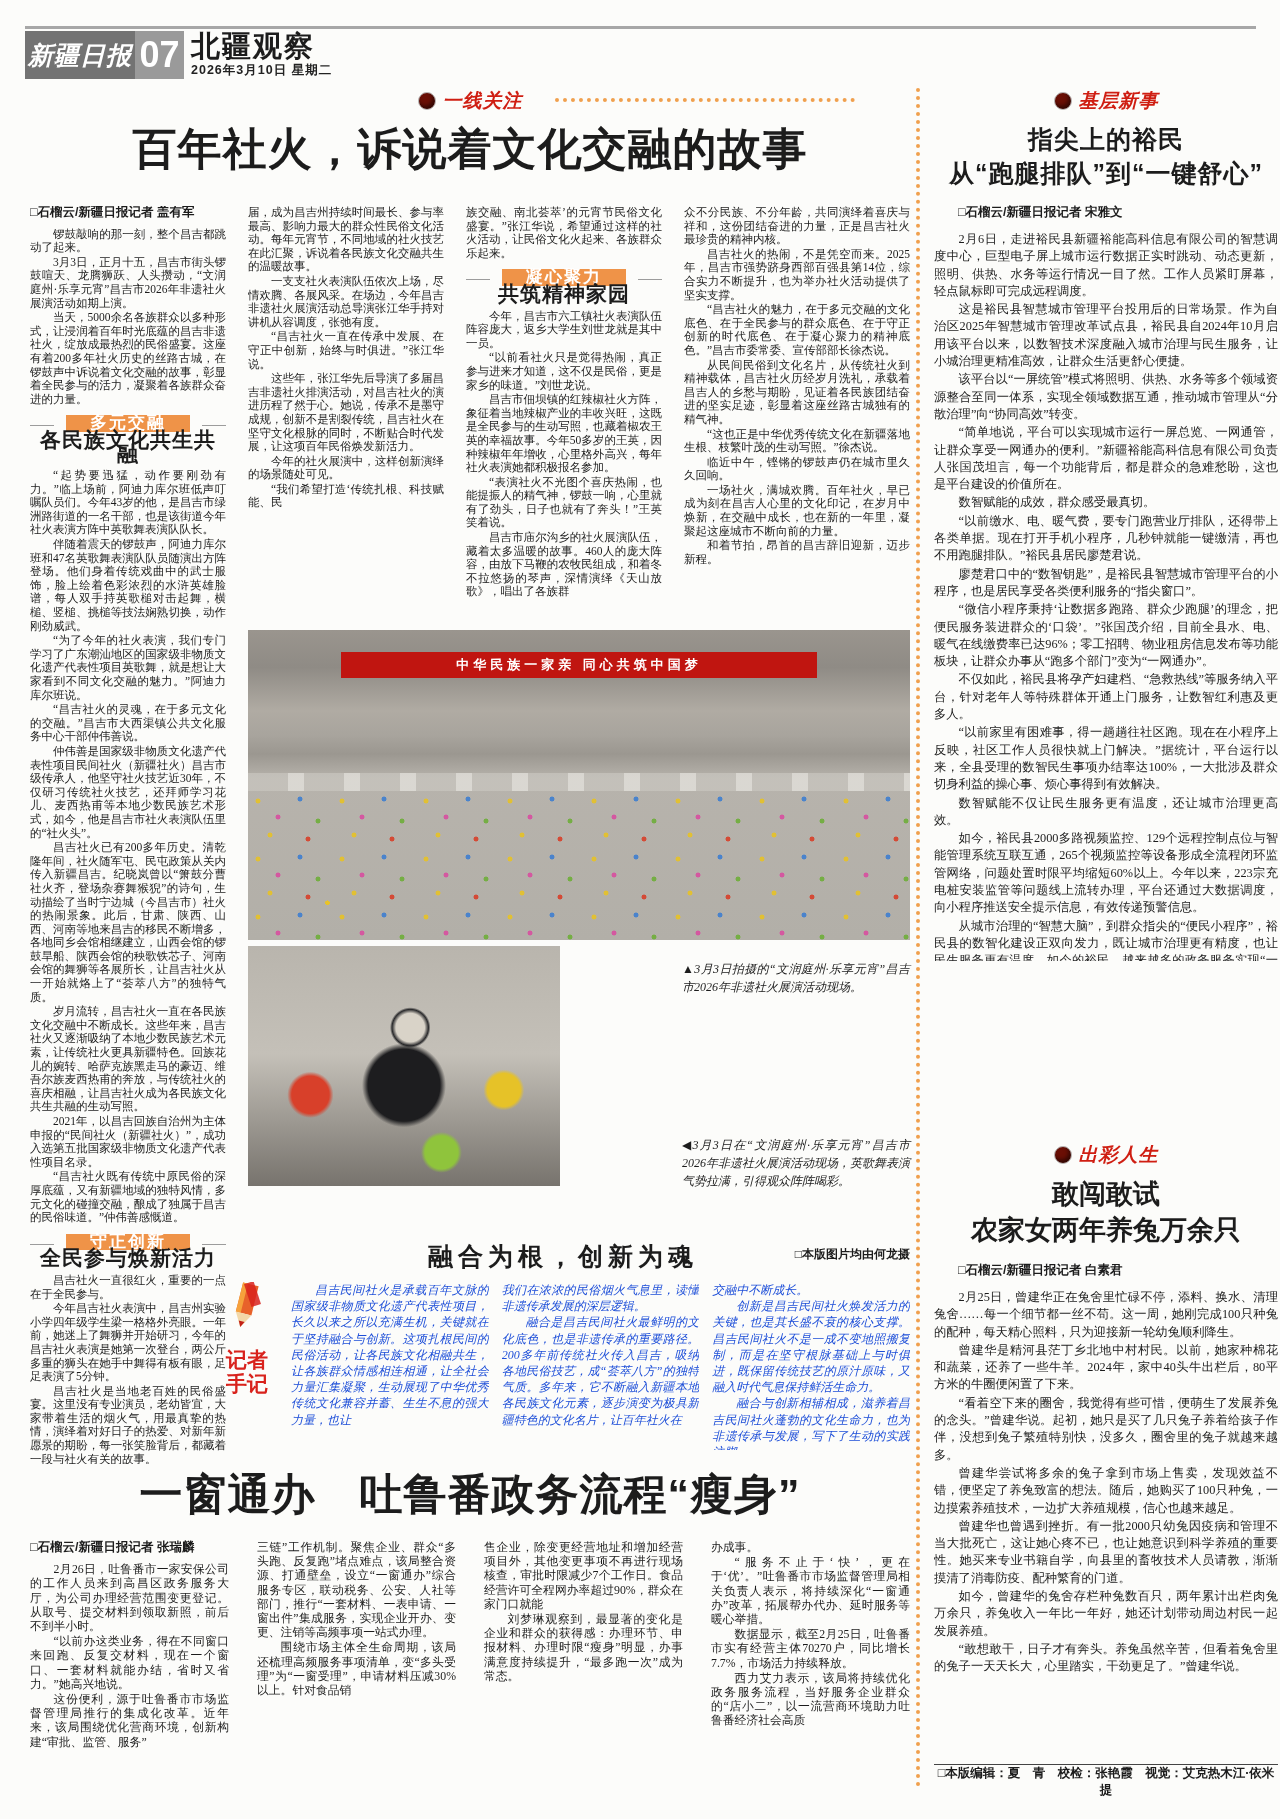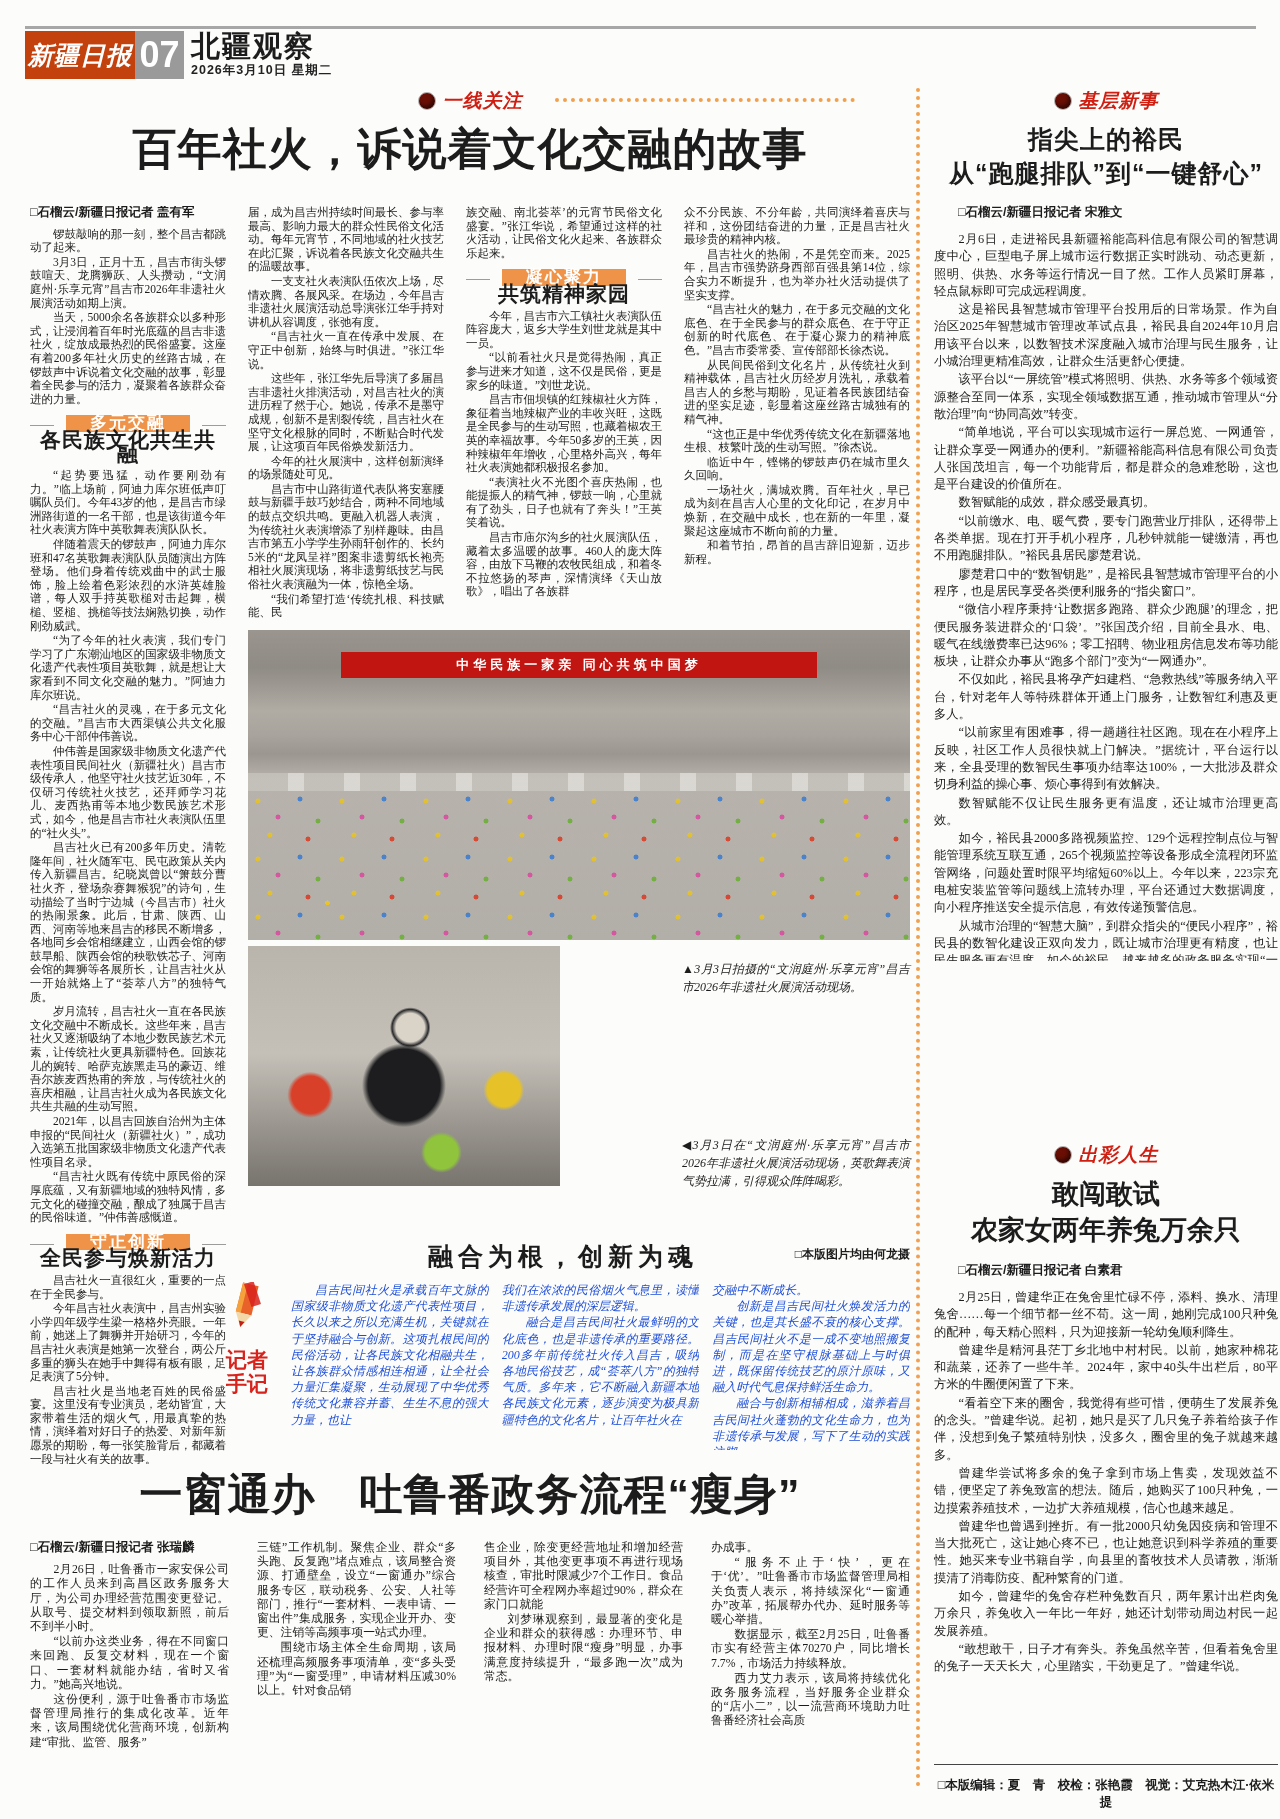--- a/index.html
+++ b/index.html
@@ -6,21 +6,21 @@
   html,body { background:#e8e8e4; }
   .page { position:relative; width:1280px; height:1819px; background:#fcfcfa; margin:0 auto; overflow:hidden;
           font-family:"Liberation Serif","DejaVu Serif",serif; color:#1c1c1c; }
   .hei { font-family:"Liberation Sans","DejaVu Sans",sans-serif; }
   p { margin:0; text-indent:2em; text-align:justify; }
   p.cont { text-indent:0; }
 
   
   .topline { position:absolute; left:25px; top:26px; width:1231px; height:3px; background:#a7a7a7; }
   .masthead { position:absolute; left:25px; top:31px; display:flex; align-items:flex-start; }
-  .mh-red { width:110px; height:48px; background:#c2410c; color:#fff; display:flex; align-items:center; justify-content:center;
+  .mh-red { width:110px; height:48px; background:#737373; color:#fff; display:flex; align-items:center; justify-content:center;
             font-size:25px; font-weight:bold; font-style:italic; letter-spacing:1px; }
   .mh-num { width:49px; height:48px; background:#9a9a9a; color:#fff; display:flex; align-items:center; justify-content:center;
             font-size:36px; font-weight:bold; font-family:"Liberation Sans",sans-serif; }
   .mh-sec { margin-left:7px; }
   .mh-sec .sec { font-size:29px; font-weight:bold; letter-spacing:2px; line-height:30px; }
   .mh-sec .date { font-size:12.5px; font-weight:bold; color:#222; margin-top:1px; letter-spacing:1px; }
 
   
   .sec-tag { display:flex; align-items:center; justify-content:center; gap:7px; }
   .ball { width:18px; height:18px; border-radius:50%;
@@ -105,21 +105,21 @@
   .v-dots { position:absolute; left:916px; top:88px; height:1700px; border-left:4px dotted #f0a04e; }
   .sidebar { position:absolute; left:934px; top:88px; width:344px; height:1716px; }
   .sb-headline { text-align:center; font-weight:bold; font-family:"Liberation Sans",sans-serif; }
   .sb-h1 { font-size:25px; line-height:34px; letter-spacing:1px; }
   .sb-byline { font-weight:bold; font-size:12.5px; font-family:"Liberation Sans",sans-serif; margin:14px 0 10px;padding-left:24px; }
   .sb-body { font-size:12.3px; line-height:17.3px; overflow:hidden; }
   .sb-body p { margin-bottom:1px; }
   .sb-art1-body { height:730px; }
   .sb-art2 { position:absolute; left:0; top:1054px; width:344px; }
   .sb-art2-body { height:470px; }
-  .sb-footer { position:absolute; left:0; top:1676px; width:344px; border-top:1.5px solid #444; padding-top:12px;
+  .sb-footer { position:absolute; left:0; top:1676px; width:344px; border-top:1.5px solid #444; 
                font-weight:bold; font-size:12.5px; font-family:"Liberation Sans",sans-serif; text-align:center; }
 </style>
 </head>
 <body>
 
 <div class="page">
 
   <div class="topline"></div>
   <div class="masthead">
     <div class="mh-red">新疆日报</div>
@@ -175,21 +175,20 @@
         </div>
     </div>
 
     <div class="mcol c2 bodycol">
       <div>
           <p class="cont">届，成为昌吉州持续时间最长、参与率最高、影响力最大的群众性民俗文化活动。每年元宵节，不同地域的社火技艺在此汇聚，诉说着各民族文化交融共生的温暖故事。</p>
           <p>一支支社火表演队伍依次上场，尽情欢腾、各展风采。在场边，今年昌吉非遗社火展演活动总导演张江华手持对讲机从容调度，张弛有度。</p>
           <p>“昌吉社火一直在传承中发展、在守正中创新，始终与时俱进。”张江华说。</p>
           <p>这些年，张江华先后导演了多届昌吉非遗社火排演活动，对昌吉社火的演进历程了然于心。她说，传承不是墨守成规，创新不是割裂传统，昌吉社火在坚守文化根脉的同时，不断贴合时代发展，让这项百年民俗焕发新活力。</p>
           <p>今年的社火展演中，这样创新演绎的场景随处可见。</p>
-          <p>昌吉市中山路街道代表队将安塞腰鼓与新疆手鼓巧妙结合，两种不同地域的鼓点交织共鸣。更融入机器人表演，为传统社火表演增添了别样趣味。由昌吉市第五小学学生孙雨轩创作的、长约5米的“龙凤呈祥”图案非遗剪纸长袍亮相社火展演现场，将非遗剪纸技艺与民俗社火表演融为一体，惊艳全场。</p>
           <p>“我们希望打造‘传统扎根、科技赋能、民</p>
         </div>
     </div>
 
     <div class="mcol c3 bodycol">
       <div>
           <p class="cont">族交融、南北荟萃’的元宵节民俗文化盛宴。”张江华说，希望通过这样的社火活动，让民俗文化火起来、各族群众乐起来。</p>
         </div>
       <div class="subhead">
         <span class="brk l"></span><span class="brk r"></span>

